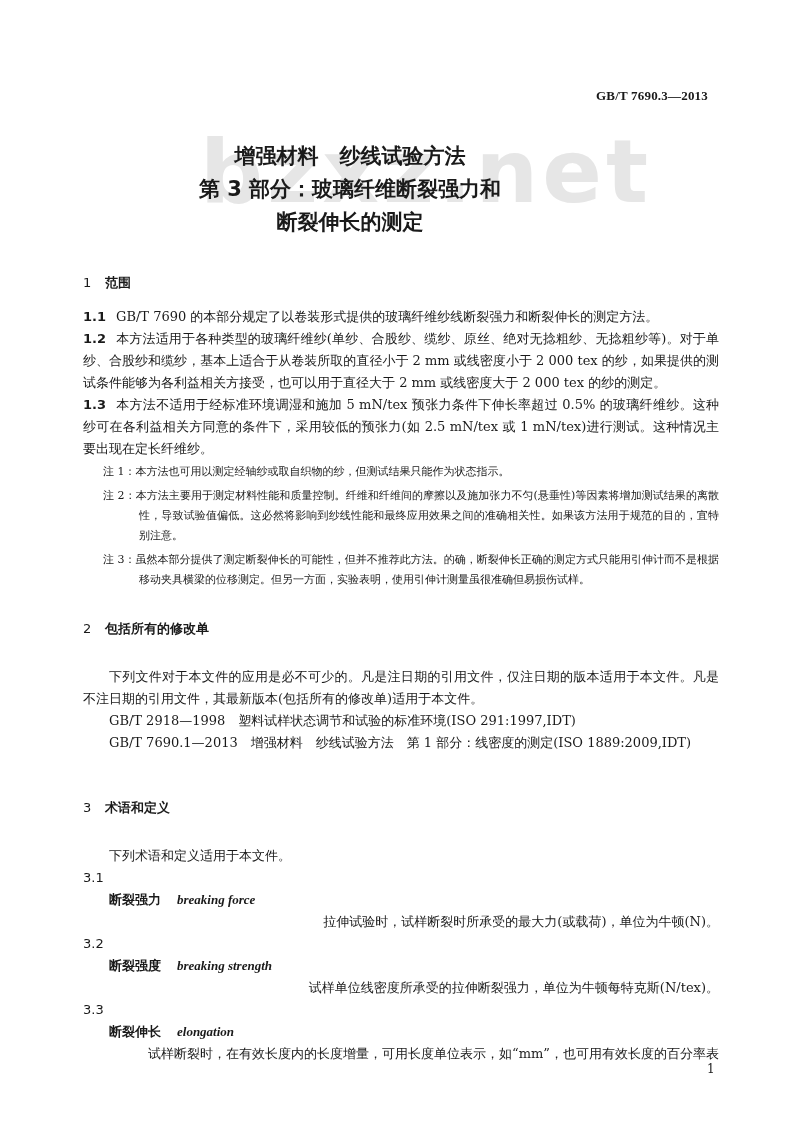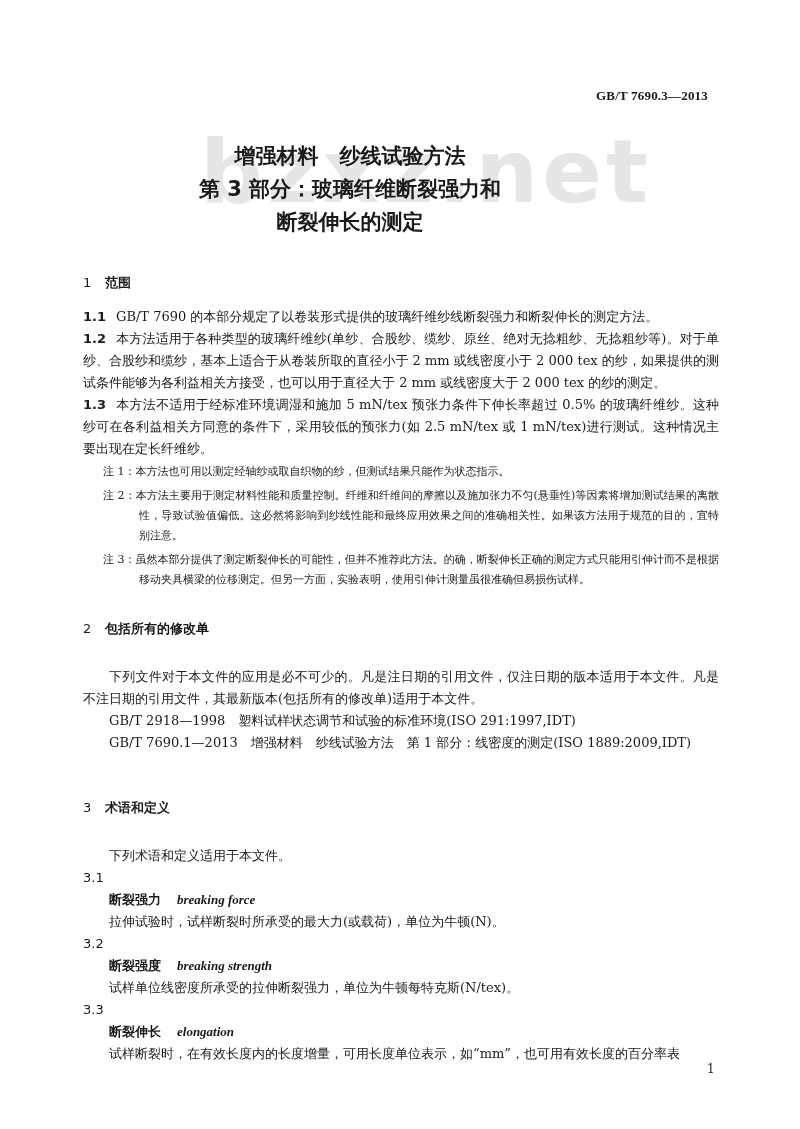--- a/index.html
+++ b/index.html
@@ -15,21 +15,21 @@
   .content { position: absolute; top: 272px; left: 83px; width: 636px; font-size: 13px; line-height: 22px; }
   .sec-head { font-family: "DejaVu Sans", sans-serif; font-size: 13px; font-weight: bold; margin: 0; }
   .sec-head .num { display: inline-block; width: 22px; font-weight: normal; }
   .p { margin: 0; text-align: justify; }
   .num-inline { font-weight: bold; margin-right: 10px; font-family: "DejaVu Sans", sans-serif; }
   .indent { text-indent: 26px; }
   .note { font-size: 11px; line-height: 20px; padding-left: 56px; text-indent: -36px; margin: 0 0 0 0; text-align: justify; }
   .term-num { font-family: "DejaVu Sans", sans-serif; font-size: 13px; margin: 0; }
   .term { margin: 0 0 0 26px; font-weight: bold; }
   .term .en { font-family: "Liberation Serif", serif; font-weight: bold; margin-left: 16px; font-style: italic; }
-  .def { margin: 0 0 0 26px; }
+  .def { margin: 0 0 0 26px; text-align: right; }
   .page-num { position: absolute; top: 1062px; left: 707px; font-size: 12px; }
 </style>
 </head>
 <body>
 
 <div class="std-code">GB/T 7690.3—2013</div>
 <div class="watermark">bzxz.net</div>
 
 <div class="title">
   <div>增强材料　纱线试验方法</div>

